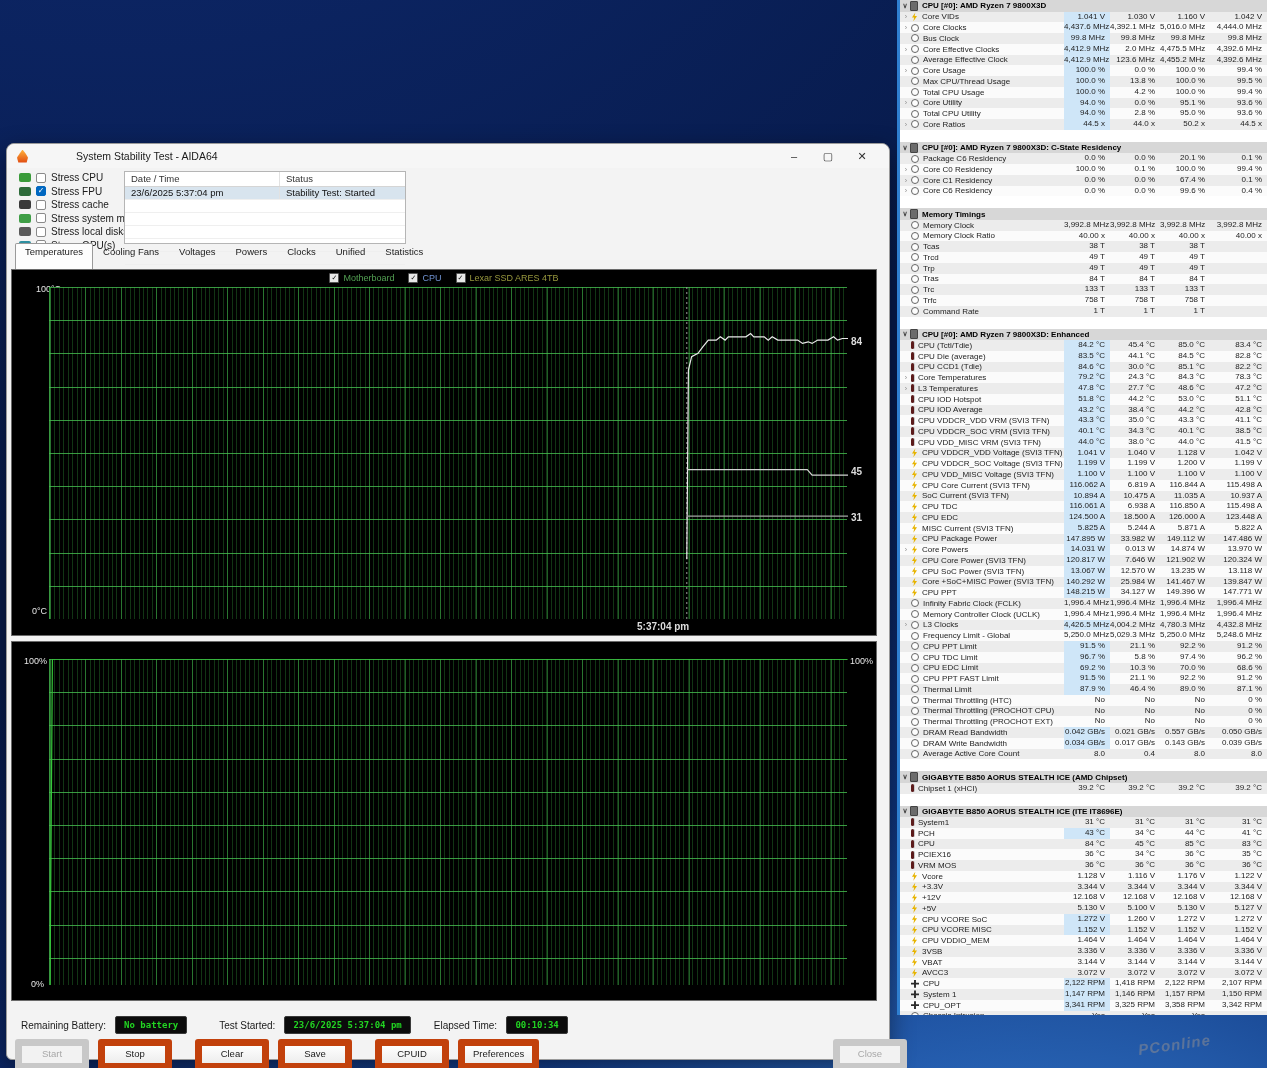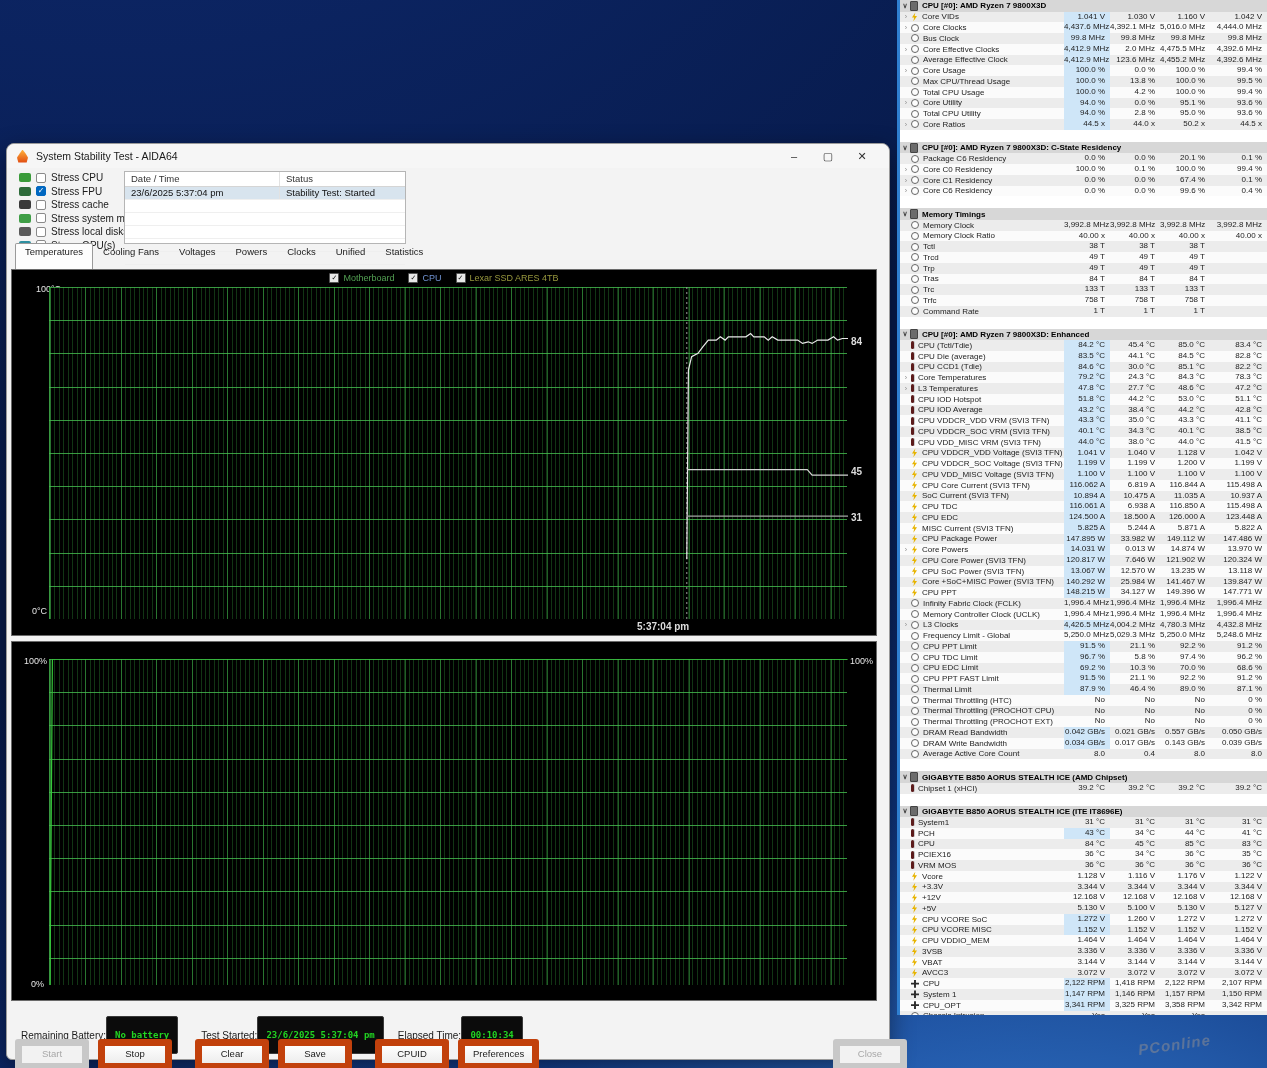--- a/index.html
+++ b/index.html
@@ -8,21 +8,21 @@
     background-color:#071a4a;
     background-image:
       radial-gradient(120% 190% at 82% 165%, rgba(120,195,250,.95) 0%, rgba(55,130,220,.85) 28%, rgba(20,70,160,.55) 48%, rgba(8,30,90,0) 66%),
       radial-gradient(90% 140% at 30% 150%, rgba(60,140,230,.7) 0%, rgba(20,60,150,.4) 45%, rgba(8,25,80,0) 70%),
       radial-gradient(ellipse 760px 420px at 55% 155%, transparent 55%, rgba(170,220,255,.35) 56.5%, transparent 58%, transparent 62%, rgba(140,200,250,.3) 63.5%, transparent 65%),
       radial-gradient(150% 190% at 10% -70%, rgba(18,50,130,.95), rgba(5,18,60,0) 65%);}
   .abs{position:absolute;}
   
   #win{left:6px;top:143px;width:884px;height:917px;background:#f3f3f3;border:1px solid #9a9a9a;
     border-radius:8px 8px 6px 6px;box-shadow:0 8px 24px rgba(0,0,0,.45);box-sizing:border-box;}
-  #titlebar{left:0;top:0;width:100%;height:24px;display:flex;align-items:center;border-radius:8px 8px 0 0;background:#f6f6f6;}
+  #titlebar{left:0;top:0;width:100%;height:24px;display:flex;align-items:center;border-radius:8px 8px 0 0;background:#f6f6f6;gap:40px;}
   #title-text{font-size:10.5px;color:#1a1a1a;margin-left:8px;}
   .flame{width:11px;height:13px;margin-left:10px;background:linear-gradient(#ffb03a,#e04a10);
     clip-path:polygon(50% 0,78% 30%,100% 62%,88% 100%,12% 100%,0 62%,26% 28%);}
   #win-controls{margin-left:auto;display:flex;margin-right:10px;}
   .wc{width:34px;height:22px;text-align:center;line-height:22px;font-size:11px;color:#333;}
   
   #stress-list{left:12px;top:27px;}
   .stress-row{display:flex;align-items:center;height:13px;margin-bottom:0.5px;}
   .dev-ic{width:12px;height:9px;border-radius:2px;margin-right:5px;}
   .cb{width:10px;height:10px;border:1px solid #8a8a8a;background:#fff;border-radius:2px;margin-right:5px;box-sizing:border-box;
@@ -52,25 +52,25 @@
       repeating-linear-gradient(to right, rgba(35,105,40,.5) 0 1px, transparent 1px 4.43px);
     border-left:1px solid rgba(70,190,80,.8);box-sizing:border-box;}
   .glabel{position:absolute;color:#e5e5e5;font-size:9px;white-space:nowrap;}
   .glabel.small{font-size:10px;color:#dcdcdc;font-weight:bold;}
   #legend{position:absolute;top:3px;left:0;width:100%;display:flex;justify-content:center;gap:14px;}
   .leg-item{display:flex;align-items:center;gap:4px;}
   .leg-cb{width:8px;height:8px;background:#e8e8e8;border:1px solid #555;border-radius:1px;
     font-size:7px;line-height:8px;color:#111;text-align:center;}
   .leg-label{font-size:9px;}
   
-  #status-bar{left:14px;top:872px;display:flex;align-items:center;}
+  #status-bar{left:14px;top:872px;display:flex;align-items:center;gap:9px;}
   .st-label{font-size:10px;color:#1a1a1a;}
   .led{background:#0b0b0b;border:1px solid #3a3a3a;border-radius:2px;color:#22d422;
     font-family:"DejaVu Sans Mono",monospace;font-size:9px;font-weight:bold;
-    padding:13px 8px;min-width:44px;text-align:center;white-space:nowrap;}
+    padding:3px 8px;min-width:44px;text-align:center;white-space:nowrap;}
   #btn-row{left:8px;top:895px;display:flex;gap:9px;}
   .btn{min-width:44px;height:17px;background:linear-gradient(#fefefe,#ededed);border:7px solid #c2410c;
     border-radius:3px;font-size:9.5px;color:#1a1a1a;text-align:center;line-height:16px;padding:0 8px;}
   .btn.disabled{color:#a8a8a8;border-color:#c8c8c8;background:#f2f2f2;}
   #close-btn{position:absolute;left:826px;top:895px;}
   
   #sensors{left:897px;top:0;width:370px;height:1015px;background:#fff;border-left:3px solid #2f7fd0;box-sizing:border-box;overflow:hidden;}
   .sec-gap{height:12px;background:#fff;}
   .sec-header{height:11.5px;background:#d7d7d7;display:flex;align-items:center;
     font-size:8px;font-weight:bold;color:#000;white-space:nowrap;}
@@ -433,21 +433,21 @@
       </div>
       <div class="sval">40.00 x</div>
       <div class="sval">40.00 x</div>
       <div class="sval">40.00 x</div>
       <div class="sval">40.00 x</div>
     </div>
     <div class="srow odd">
       <div class="slabel">
         <span class="rarrow"></span>
         <span class="ic ic-c"></span>
-        <span>Tctl</span>
+        <span>Tcas</span>
       </div>
       <div class="sval">38 T</div>
       <div class="sval">38 T</div>
       <div class="sval">38 T</div>
       <div class="sval"></div>
     </div>
     <div class="srow even">
       <div class="slabel">
         <span class="rarrow"></span>
         <span class="ic ic-c"></span>

